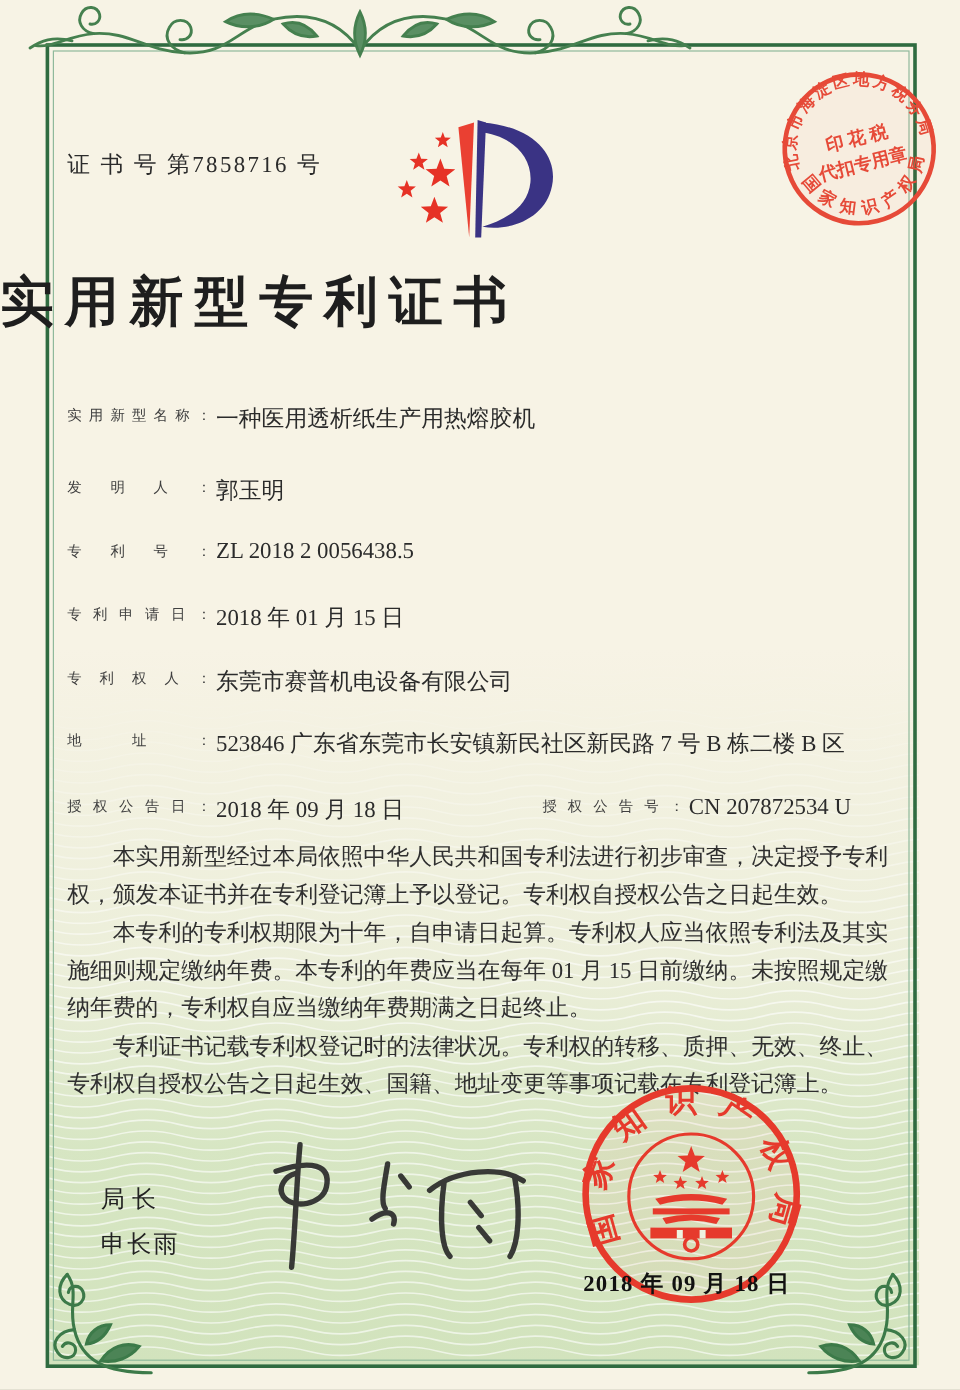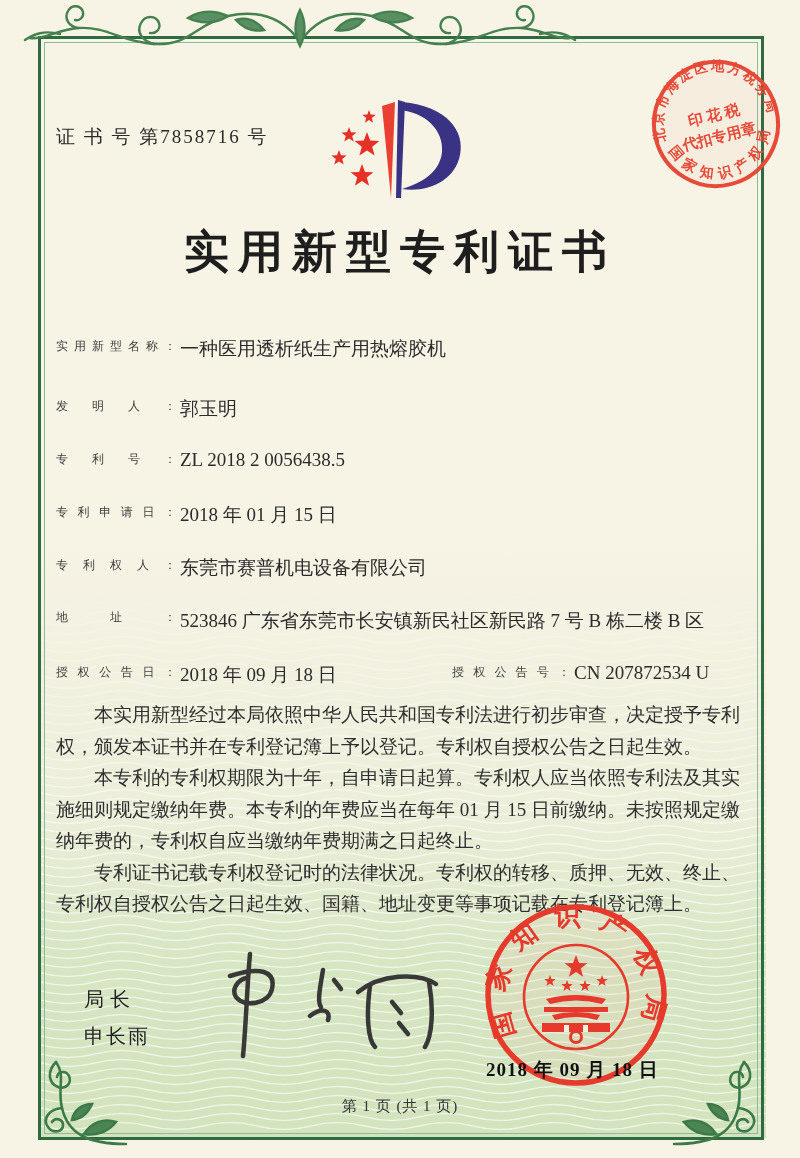--- a/index.html
+++ b/index.html
@@ -9,21 +9,21 @@
     font-family:"Liberation Serif","DejaVu Serif",serif;color:#2e2e2e;
   }
   .abs{position:absolute;}
   
   .frame{position:absolute;left:38px;top:36px;width:726px;height:1104px;
     border:3px solid #2f6b40;box-sizing:border-box;}
   .frame-inner{position:absolute;left:3px;top:3px;right:3px;bottom:3px;
     border:1px solid #8fb99b;}
   
   .cert-no{left:56px;top:100px;font-size:19px;letter-spacing:2px;color:#2b2b2b;margin-top:24px;}
-  .title{left:0;top:222px;width:100%;text-align:center;font-size:45px;
+  .title{left:0;top:222px;width:100%;font-size:45px;
     font-weight:600;letter-spacing:9px;color:#1e1e1e;}
   .f-row{position:absolute;left:56px;width:700px;white-space:nowrap;}
   .f-label{display:inline-block;width:120px;font-size:12px;color:#404040;
     text-align:justify;text-align-last:justify;vertical-align:top;padding-top:2px;}
   .f-value{font-size:19px;color:#2b2b2b;}
   .f-value.wrap{display:inline-block;width:546px;white-space:normal;
     line-height:27px;vertical-align:top;}
   .f-pair2{position:absolute;left:396px;top:0;white-space:nowrap;}
   .paras{left:56px;top:699px;width:692px;font-size:19px;line-height:31.5px;
     color:#2f2f2f;}
@@ -274,15 +274,14 @@
       <text font-size="13.5" font-weight="600" fill="#e64a38" letter-spacing="2.5">
         <textPath href="#taxTop" startOffset="50%" text-anchor="middle">北京市海淀区地方税务局</textPath>
       </text>
       <text font-size="14" font-weight="600" fill="#e64a38" letter-spacing="6">
         <textPath href="#taxBot" startOffset="50%" text-anchor="middle">国家知识产权局</textPath>
       </text>
       <text x="0" y="-4" text-anchor="middle" font-size="15" font-weight="700" fill="#e64a38">印 花 税</text>
       <text x="0" y="18" text-anchor="middle" font-size="15" font-weight="700" fill="#e64a38">代扣专用章</text>
     </svg>
 
-    <div class="abs footer">第 1 页 (共 1 页)</div>
   </div>
 </div>
 
 </body></html>

